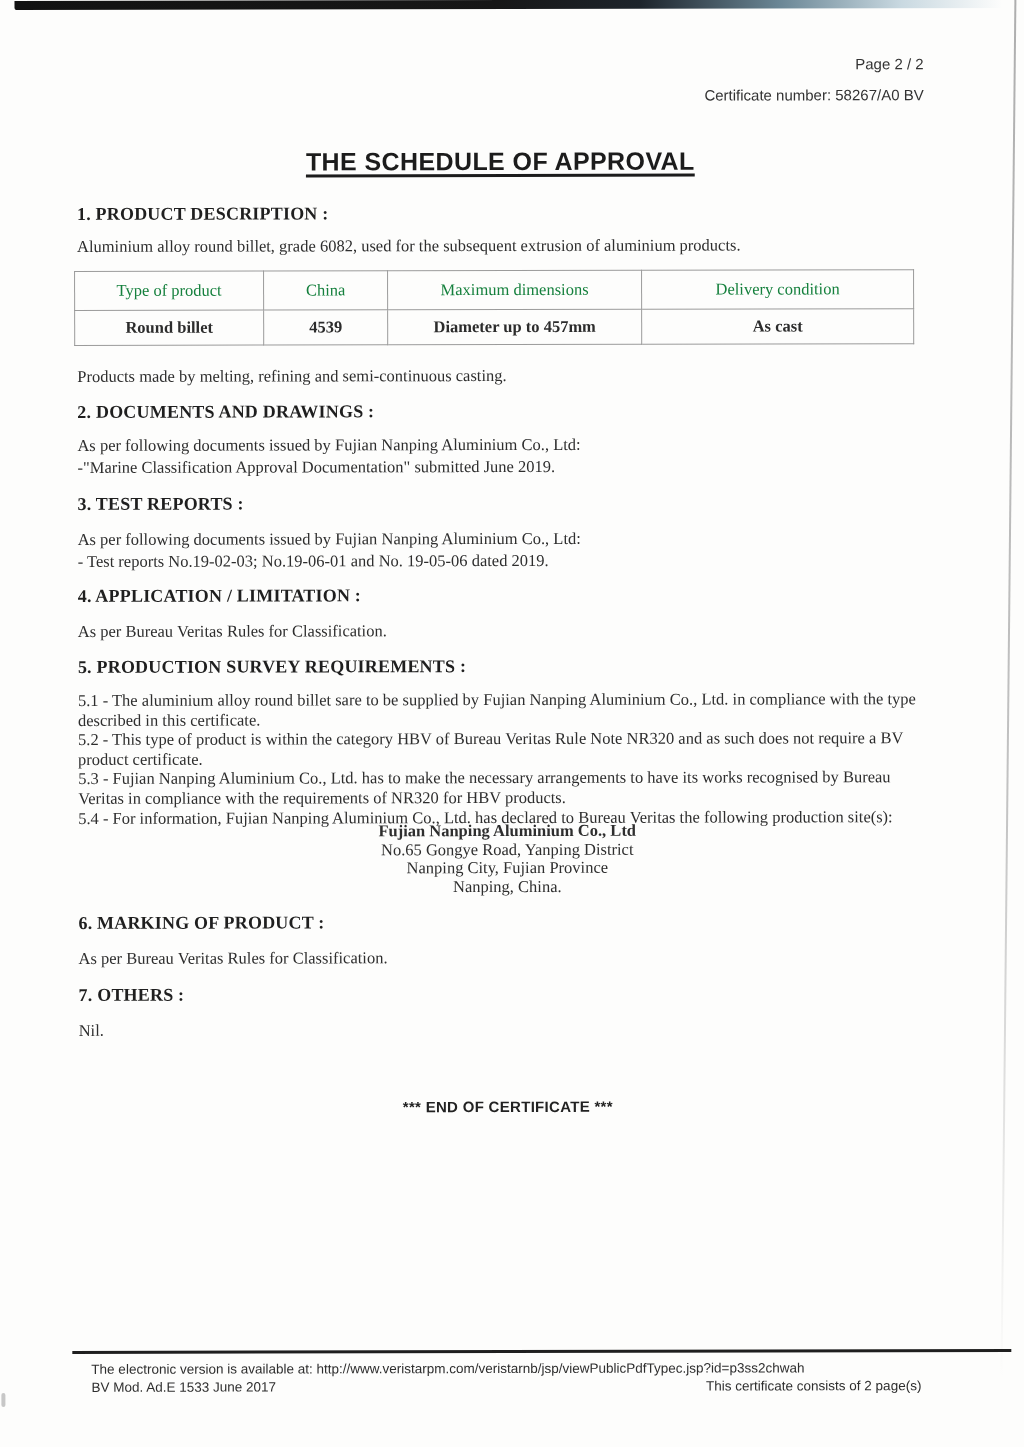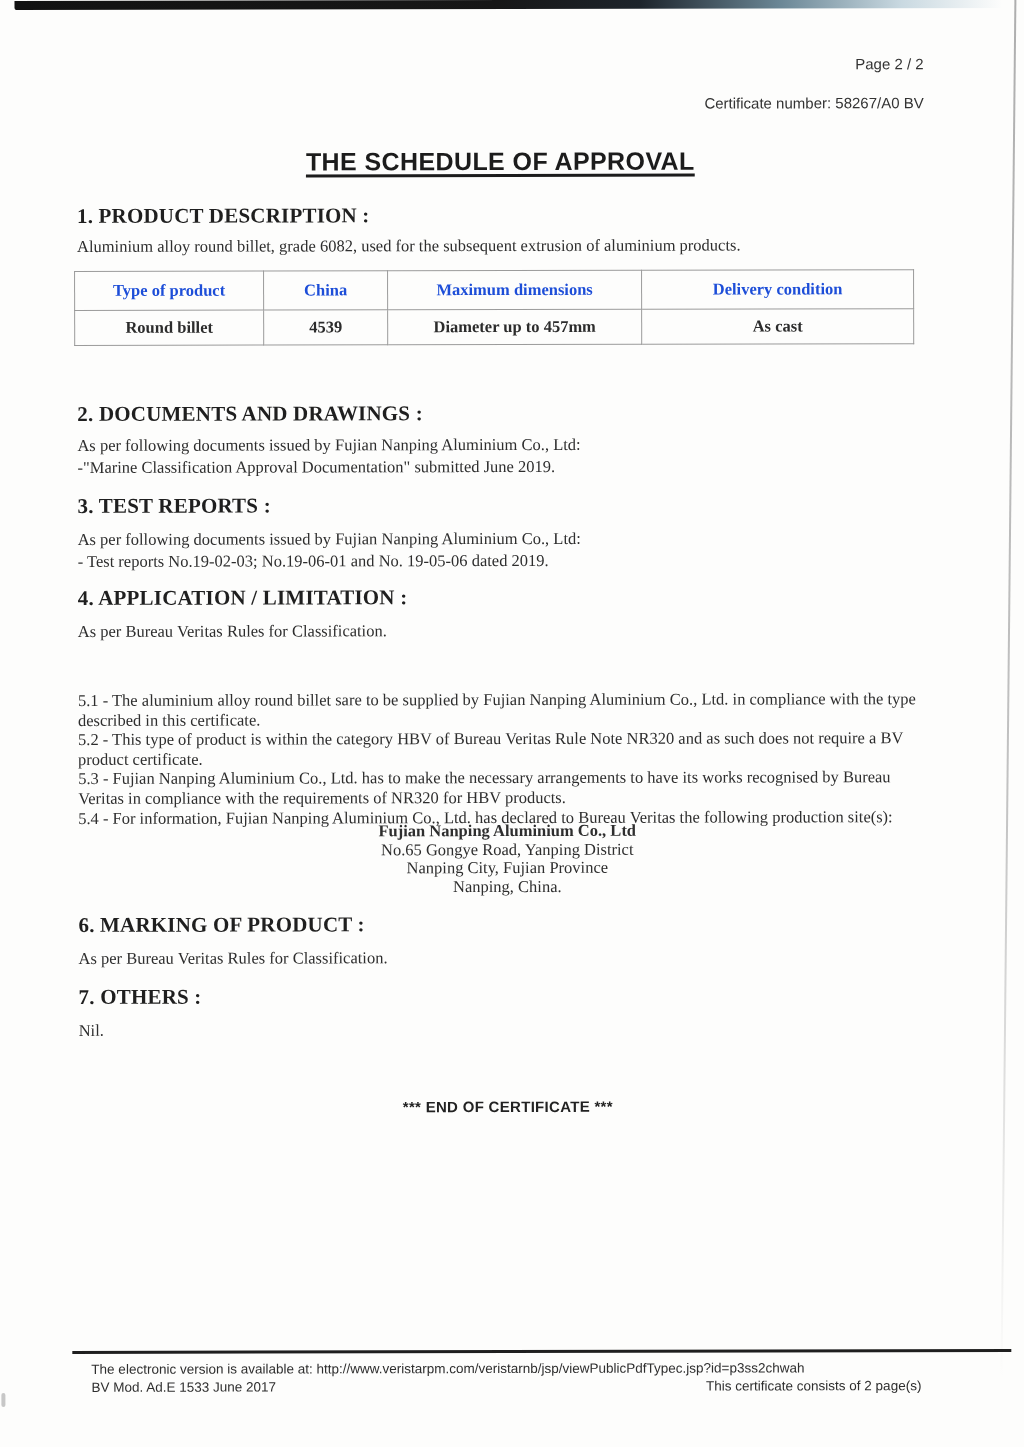--- a/index.html
+++ b/index.html
@@ -28,49 +28,49 @@
   .scan-smudge-bottom-left {
     position:absolute; left:0; top:1392px; width:4px; height:14px;
     background:#9a9a9a; opacity:.55; border-radius:2px;
   }
   
   .page-header {
     position:absolute; top:56px; right:99px; text-align:right;
     font-family:"Liberation Sans","DejaVu Sans",sans-serif;
     font-size:15px; color:#333;
   }
-  .page-header .pageno { margin-bottom:22px; }
+  .page-header .pageno { margin-bottom:14px; }
   
   .doc-title {
     position:absolute; top:147px; left:40px; width:923px; text-align:center;
     font-family:"Liberation Sans","DejaVu Sans",sans-serif;
     font-weight:bold; font-size:25px; letter-spacing:.4px; color:#1c1c1c;
     text-decoration:underline; text-decoration-thickness:2.5px; text-underline-offset:4px;
   }
   
   .abs { position:absolute; left:78px; white-space:nowrap; }
-  .heading { font-weight:bold; font-size:21px; color:#1f1f1f; letter-spacing:.2px; }
+  .heading { font-weight:bold; font-size:18px; color:#1f1f1f; letter-spacing:.2px; }
   .body-text { font-size:16.5px; color:#2e2e2e; }
   .linegroup div { line-height:22px; }
   .para5 div { line-height:19.6px; }
   .centered-block { left:78px; width:858px; text-align:center; white-space:normal; }
   .site-block div { line-height:18.5px; }
   .site-name { font-weight:bold; }
   
   .spec-table {
     position:absolute; top:270px; left:75px; width:803px;
     border-collapse:collapse; table-layout:fixed;
     font-size:16.5px; color:#2c2c2c;
     background:#fdfdfc;
   }
   .spec-table th, .spec-table td {
     border:1px solid #9b9b9b; text-align:center; vertical-align:middle;
     padding:0 4px; overflow:hidden;
   }
-  .spec-table th { height:38px; font-weight:bold; color:#1d4ed8; }
+  .spec-table th { height:38px; font-weight:normal; color:#15803d; }
   .spec-table td { height:34px; font-weight:bold; }
   .col1{width:180px}.col2{width:115px}.col3{width:245px}.col4{width:263px}
   
   .end-marker {
     position:absolute; top:1098px; left:78px; width:858px; text-align:center;
     font-family:"Liberation Sans","DejaVu Sans",sans-serif;
     font-weight:bold; font-size:15px; color:#222; letter-spacing:.3px;
   }
   
   .footer-rule {
@@ -120,36 +120,38 @@
     <tbody>
       <tr>
         <td>Round billet</td>
         <td>4539</td>
         <td>Diameter up to 457mm</td>
         <td>As cast</td>
       </tr>
     </tbody>
   </table>
 
+  <div class="abs body-text" style="top:366px">Products made by melting, refining and semi-continuous casting.</div>
 
   <div class="abs heading" style="top:401px">2. DOCUMENTS AND DRAWINGS :</div>
   <div class="abs body-text linegroup" style="top:434px">
     <div>As per following documents issued by Fujian Nanping Aluminium Co., Ltd:</div>
     <div>-"Marine Classification Approval Documentation" submitted June 2019.</div>
   </div>
 
   <div class="abs heading" style="top:493px">3. TEST REPORTS :</div>
   <div class="abs body-text linegroup" style="top:528px">
     <div>As per following documents issued by Fujian Nanping Aluminium Co., Ltd:</div>
     <div>- Test reports No.19-02-03; No.19-06-01 and No. 19-05-06 dated 2019.</div>
   </div>
 
   <div class="abs heading" style="top:585px">4. APPLICATION / LIMITATION :</div>
   <div class="abs body-text" style="top:621px">As per Bureau Veritas Rules for Classification.</div>
 
+  <div class="abs heading" style="top:656px">5. PRODUCTION SURVEY REQUIREMENTS :</div>
   <div class="abs body-text para5" style="top:690px">
     <div>5.1 - The aluminium alloy round billet sare to be supplied by Fujian Nanping Aluminium Co., Ltd. in compliance with the type</div>
     <div>described in this certificate.</div>
     <div>5.2 - This type of product is within the category HBV of Bureau Veritas Rule Note NR320 and as such does not require a BV</div>
     <div>product certificate.</div>
     <div>5.3 - Fujian Nanping Aluminium Co., Ltd. has to make the necessary arrangements to have its works recognised by Bureau</div>
     <div>Veritas in compliance with the requirements of NR320 for HBV products.</div>
     <div>5.4 - For information, Fujian Nanping Aluminium Co., Ltd. has declared to Bureau Veritas the following production site(s):</div>
   </div>
 

